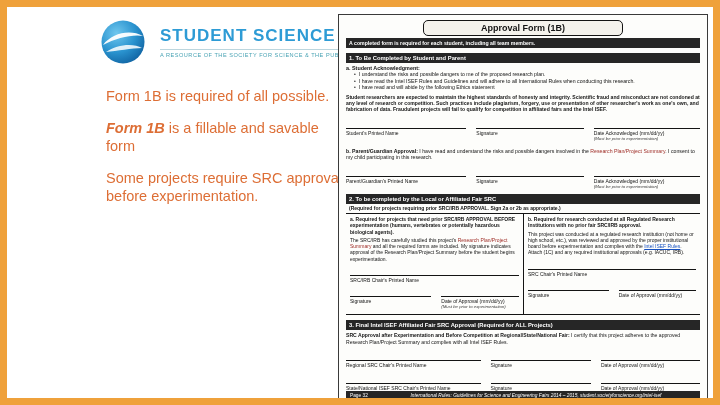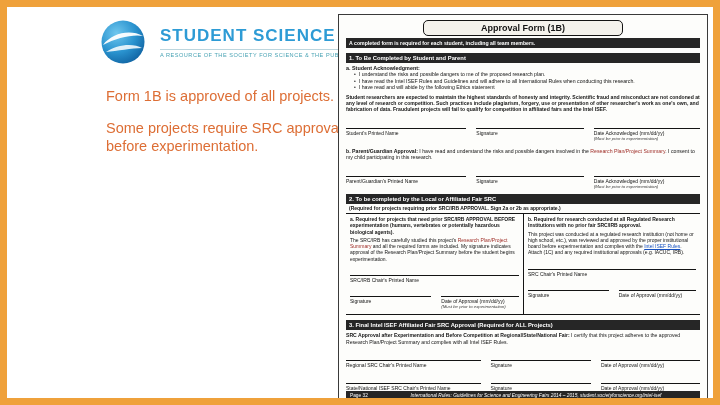--- a/index.html
+++ b/index.html
@@ -77,21 +77,22 @@
       <path d="M3 26 C 12 14, 30 10, 43 17 C 33 15, 16 19, 3 26 Z" fill="#ffffff" opacity="0.95"></path>
       <path d="M6 33 C 17 25, 34 24, 42 29 C 32 29, 17 32, 6 33 Z" fill="#ffffff" opacity="0.85"></path>
     </svg>
     <div class="logo-text">
       <div class="logo-title">STUDENT SCIENCE</div>
       <div class="logo-sub">A RESOURCE OF THE SOCIETY FOR SCIENCE &amp; THE PUBLIC</div>
     </div>
   </div>
 
   <div class="copy">
-    <p><span class="u">Form 1B</span><span> is approved of all projects.</span></p>
+    <p><span class="u">Form 1B</span><span> is required of all possible.</span></p>
+    <p><span class="u b">Form 1B</span><span> is a fillable and savable form</span></p>
     <p><span>Some projects require SRC approval before experimentation.</span></p>
   </div>
 
   <div class="scan">
 
     <div class="f-title">Approval Form (1B)</div>
     <div class="f-sub">A completed form is required for each student, including all team members.</div>
 
     <div class="sec-bar">1. To Be Completed by Student and Parent</div>
     <div class="ack-label">a.  Student Acknowledgment:</div>

